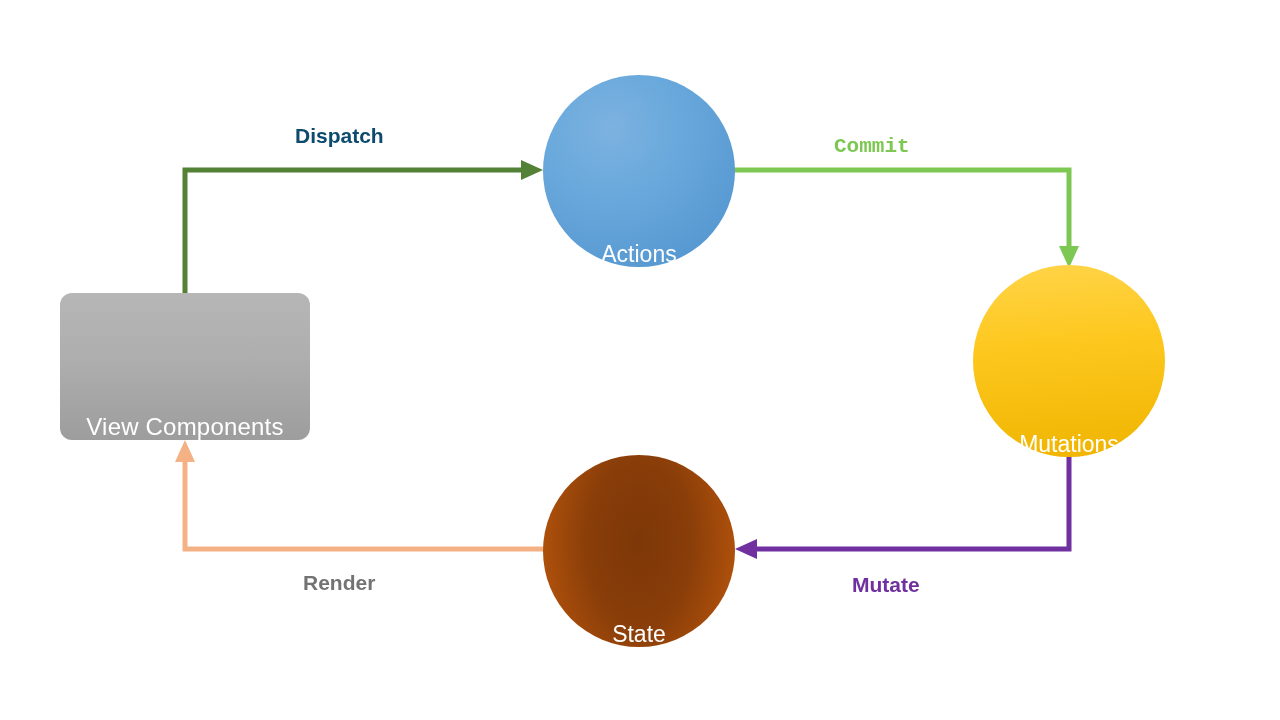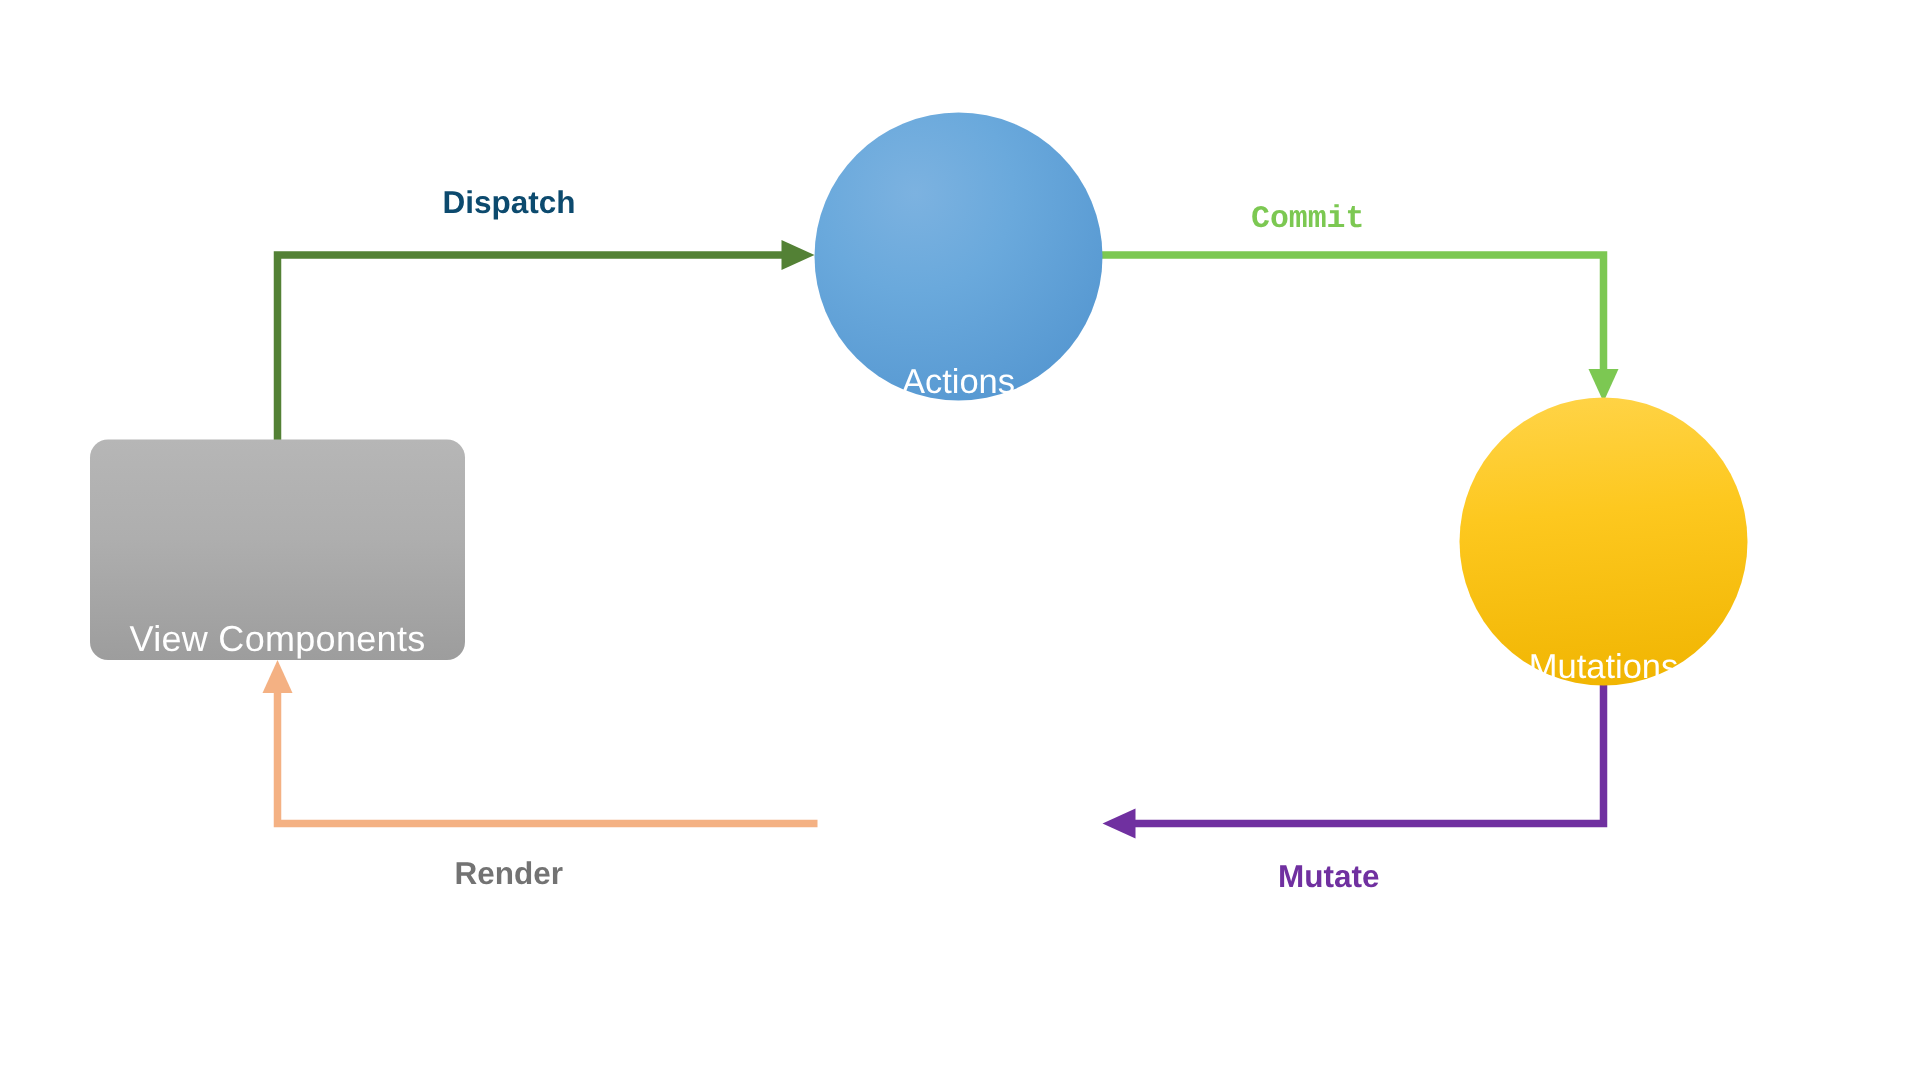--- a/index.html
+++ b/index.html
@@ -125,19 +125,22 @@
   </div>
 
   <div class="node node-circle node-actions">
     <span>Actions</span>
   </div>
 
   <div class="node node-circle node-mutations">
     <span>Mutations</span>
   </div>
 
+  <div class="node node-circle node-state">
+    <span>State</span>
+  </div>
 
   <div class="edge-label label-dispatch">Dispatch</div>
   <div class="edge-label label-commit">Commit</div>
   <div class="edge-label label-mutate">Mutate</div>
   <div class="edge-label label-render">Render</div>
 
 </div>
 
 </body></html>

